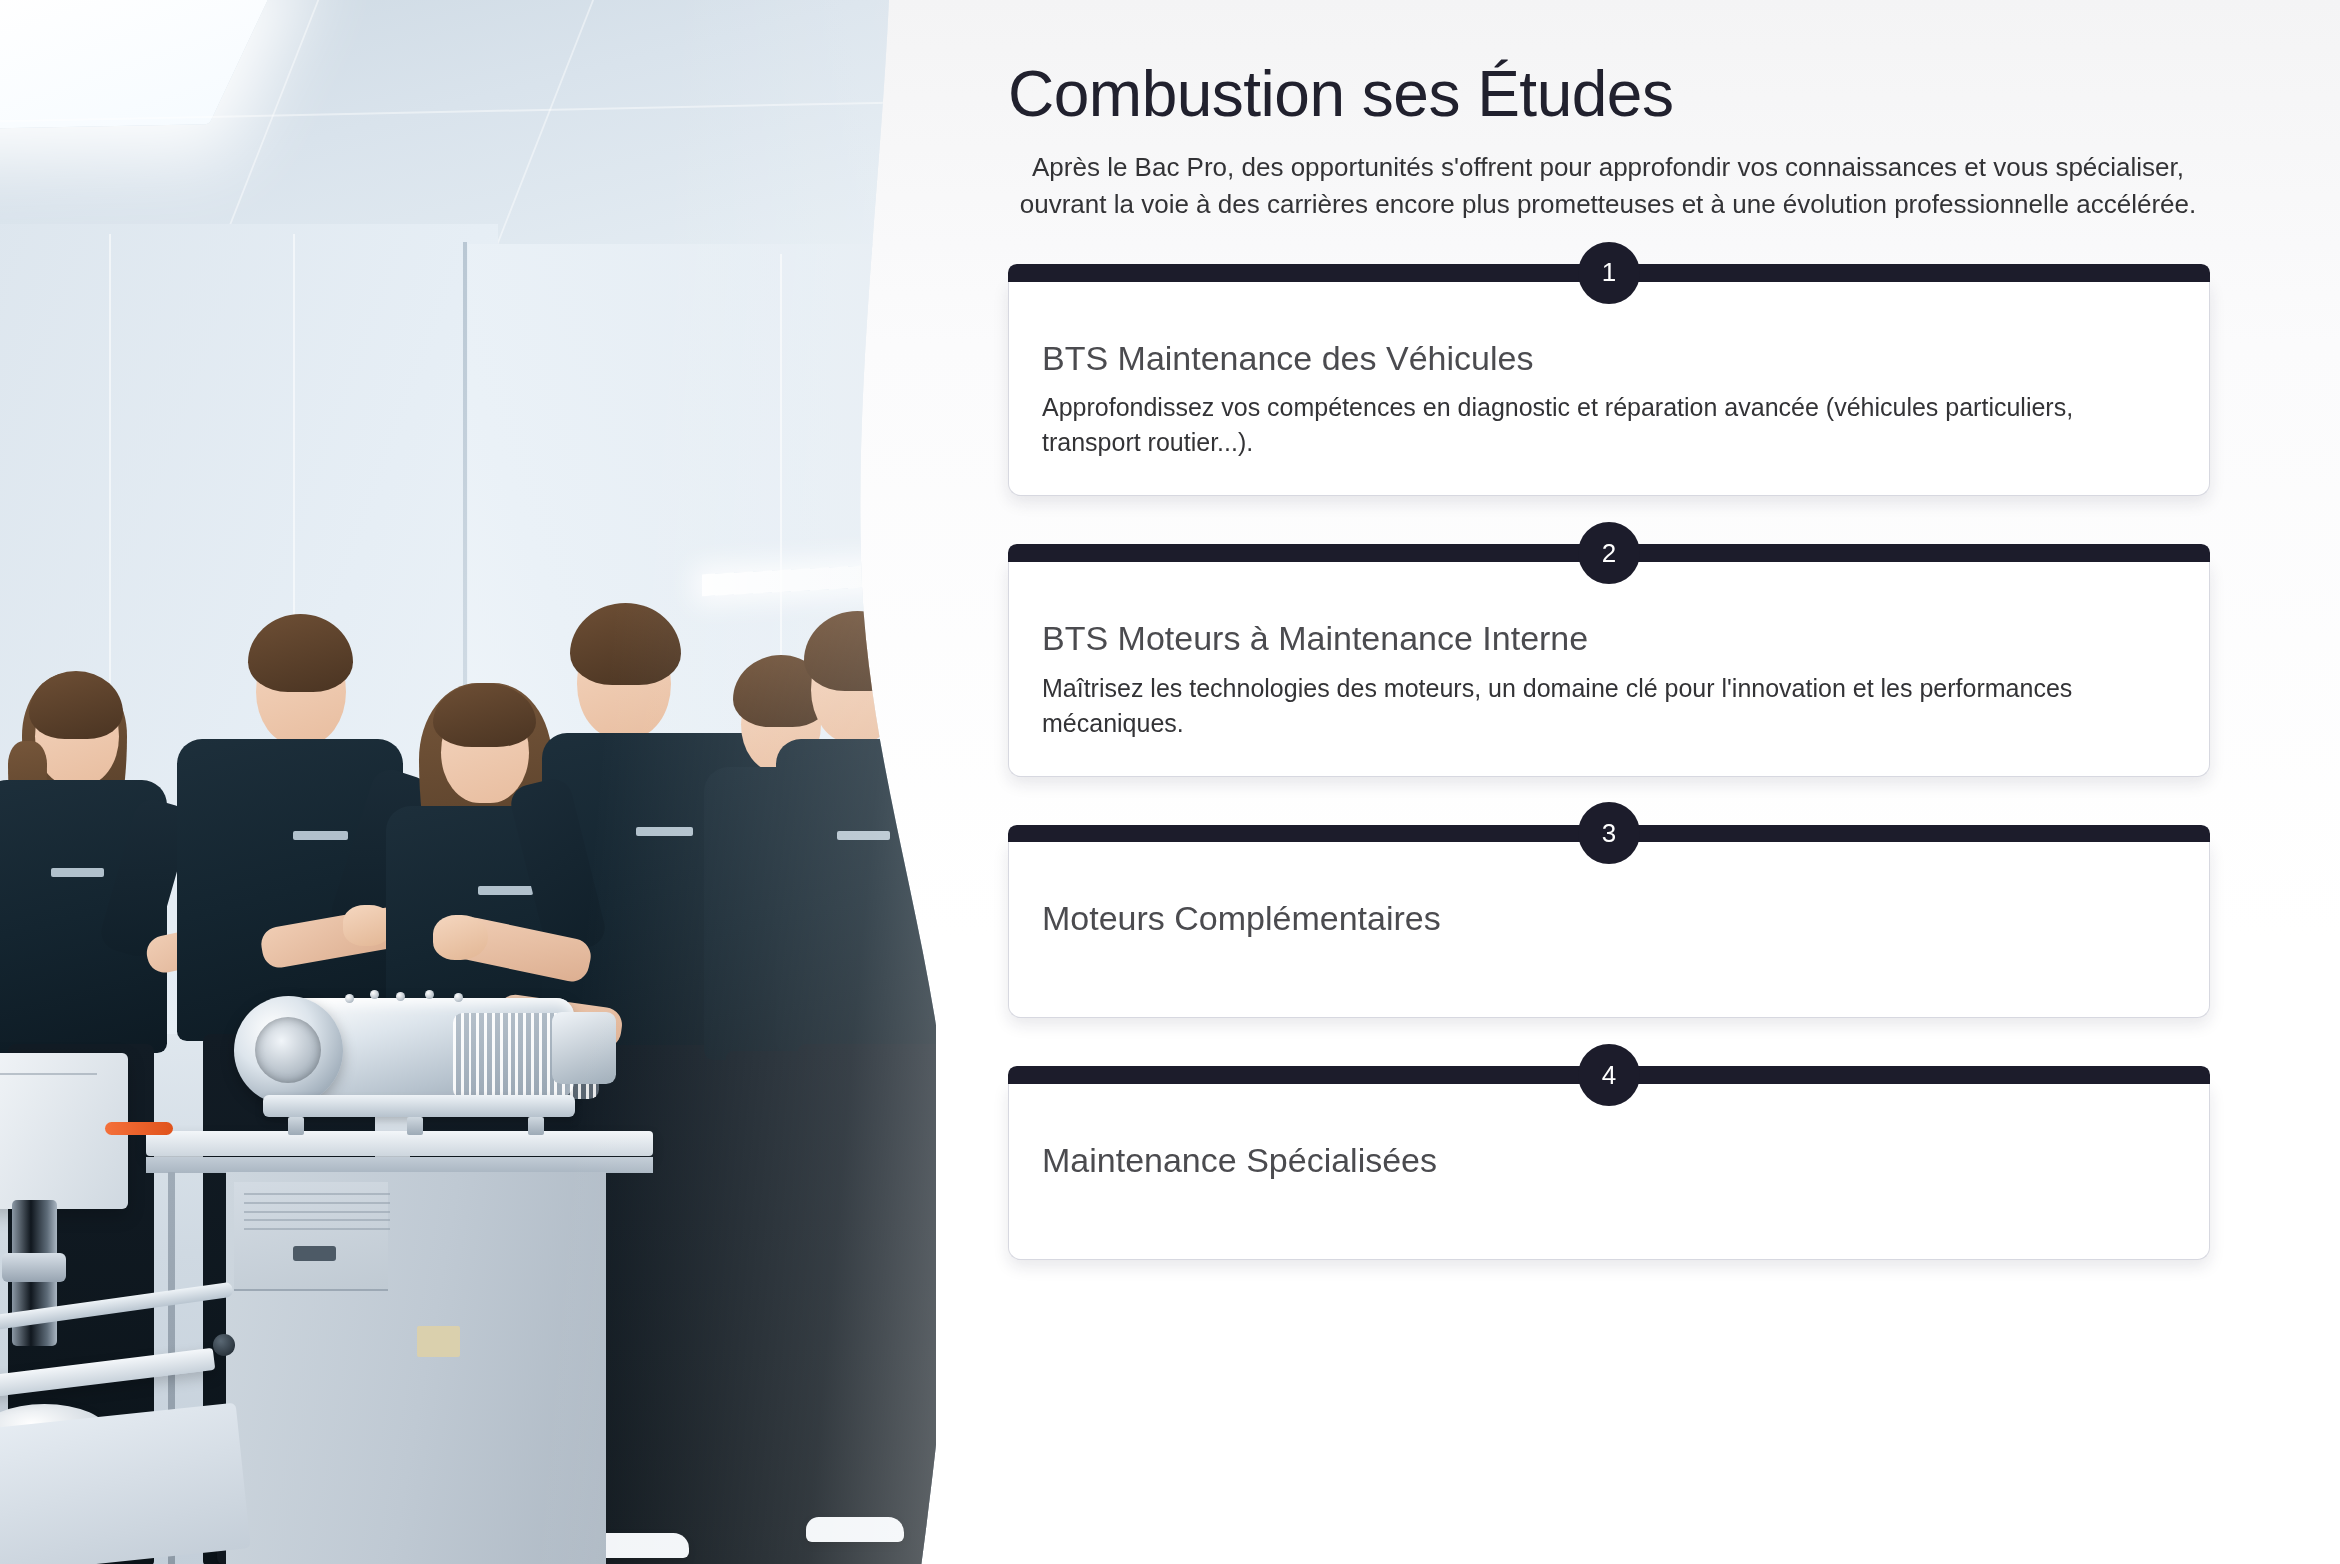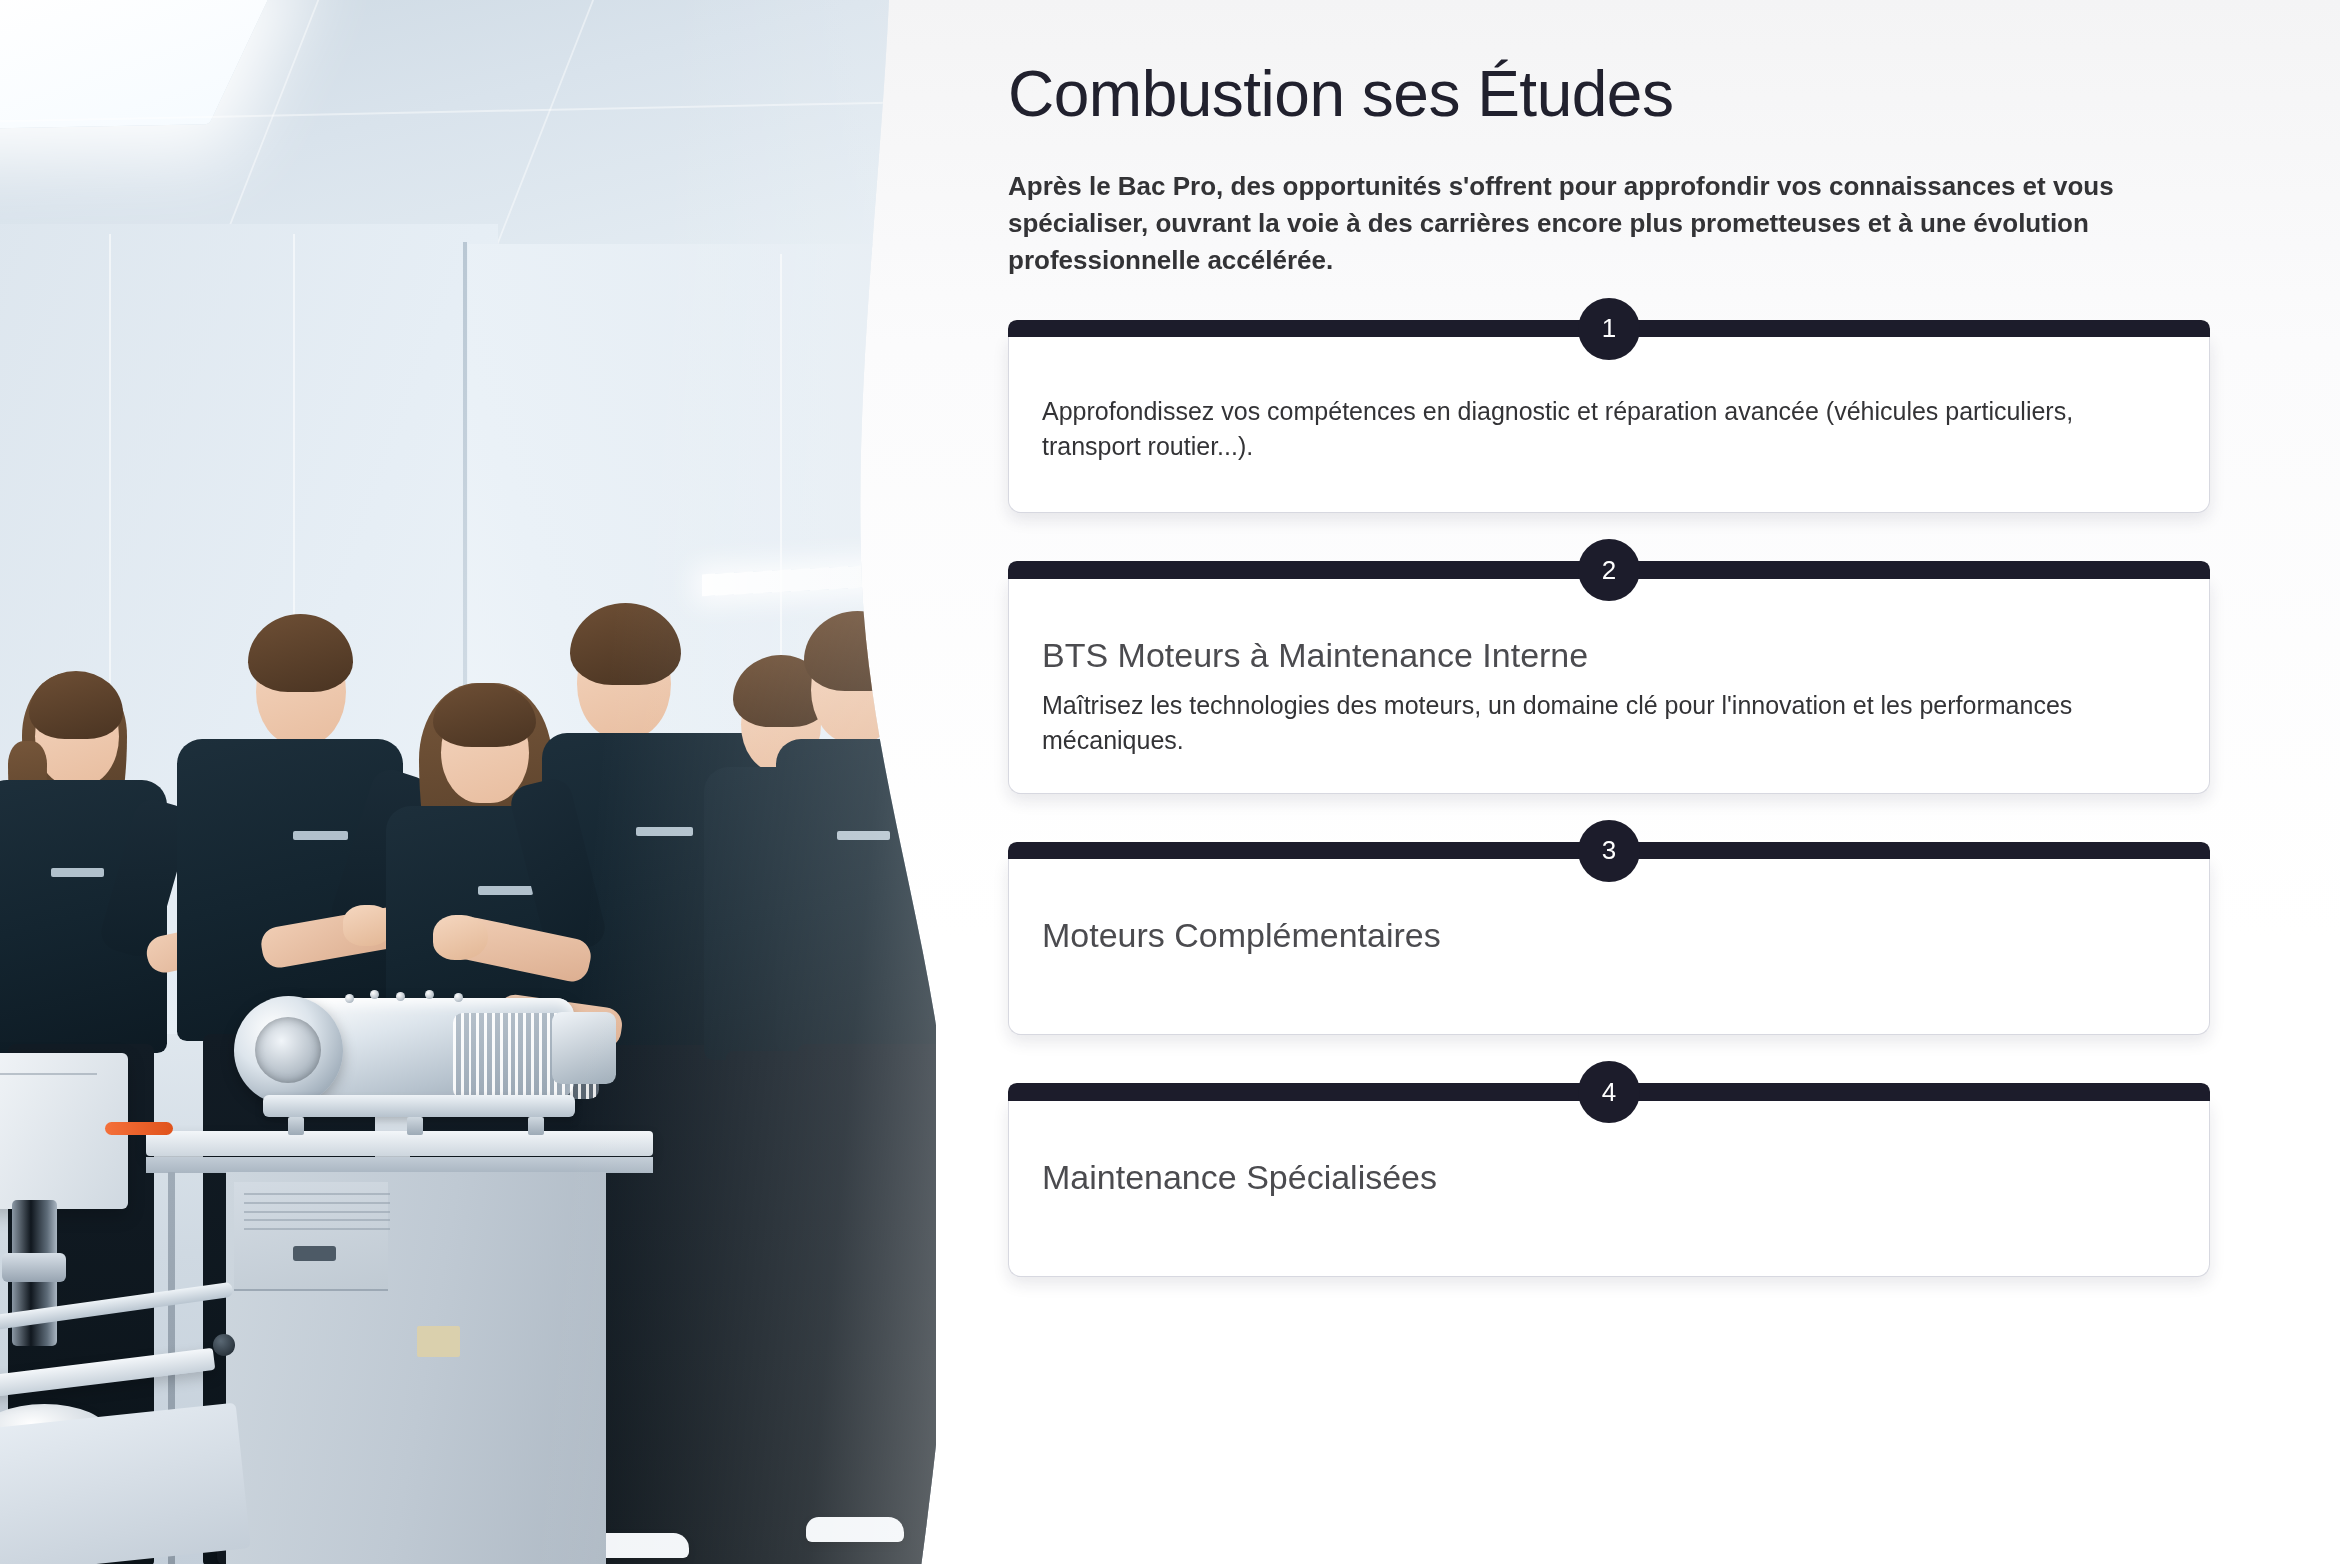--- a/index.html
+++ b/index.html
@@ -255,26 +255,27 @@
   .page-title {
     margin-top:60px;
     font-size:64px;
     font-weight:300;
     letter-spacing:-0.5px;
     color:#21212e;
     line-height:1.08;
   }
 
   .intro {
-    margin-top:39px;
+    margin-top:20px;
     width:1200px;
     font-size:26px;
     line-height:1.42;
     color:#333336;
-    font-weight:700;
+    font-weight:400;
+    text-align:center;
   }
 
   .steps { margin-top:41px; }
 
   .step {
     position:relative;
     margin-bottom:48px;
   }
   .step:last-child { margin-bottom:0; }
 
@@ -472,20 +473,21 @@
     <h1 class="page-title">Combustion ses Études</h1>
 
     <p class="intro">Après le Bac Pro, des opportunités s'offrent pour approfondir vos connaissances et vous spécialiser, ouvrant la voie à des carrières encore plus prometteuses et à une évolution professionnelle accélérée.</p>
 
     <div class="steps">
 
       <div class="step">
         <div class="step-bar"></div>
         <div class="step-badge">1</div>
         <div class="step-card">
+          <div class="step-title">BTS Maintenance des Véhicules</div>
           <div class="step-desc">Approfondissez vos compétences en diagnostic et réparation avancée (véhicules particuliers, transport routier...).</div>
         </div>
       </div>
 
       <div class="step">
         <div class="step-bar"></div>
         <div class="step-badge">2</div>
         <div class="step-card">
           <div class="step-title">BTS Moteurs à Maintenance Interne</div>
           <div class="step-desc">Maîtrisez les technologies des moteurs, un domaine clé pour l'innovation et les performances mécaniques.</div>

